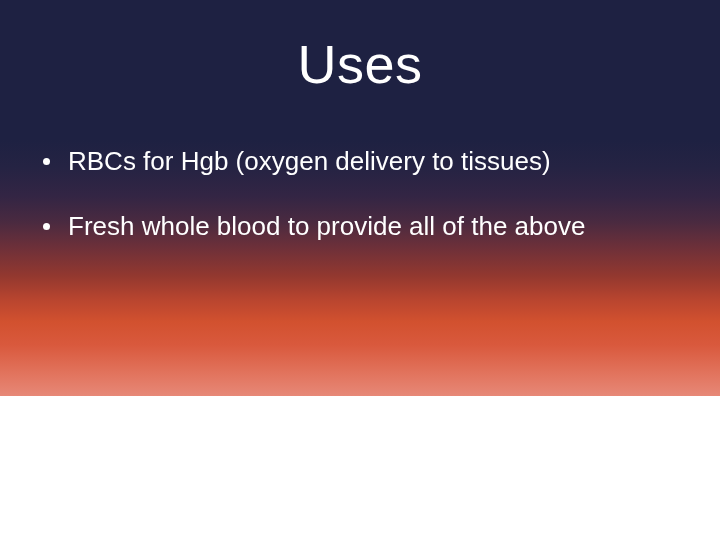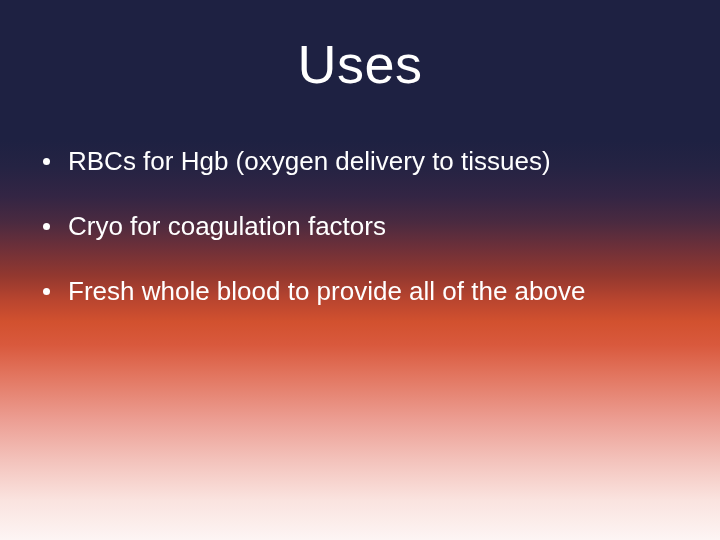--- a/index.html
+++ b/index.html
@@ -8,21 +8,21 @@
   }
   body {
     width: 720px;
     height: 540px;
     overflow: hidden;
     font-family: "Liberation Sans", sans-serif;
   }
   #slide {
     position: relative;
     width: 720px;
-    height: 540px;
+    height: 396px;
     box-sizing: border-box;
     background: linear-gradient(
       to bottom,
       #1e2142 0px,
       #1e2142 140px,
       #252343 168px,
       #332544 196px,
       #4a2a40 222px,
       #6e3039 248px,
       #93382f 276px,
@@ -95,24 +95,20 @@
 
   <ul id="bullet-list">
 
     <li class="bullet-item">
       <span class="bullet-marker"></span>
       <span class="bullet-text">RBCs for Hgb (oxygen delivery to tissues)</span>
     </li>
 
 
 
-    <li class="bullet-item">
-      <span class="bullet-marker"></span>
-      <span class="bullet-text">Cryo for coagulation factors</span>
-    </li>
 
     <li class="bullet-item">
       <span class="bullet-marker"></span>
       <span class="bullet-text">Fresh whole blood to provide all of the above</span>
     </li>
 
   </ul>
 
 </div>
 

